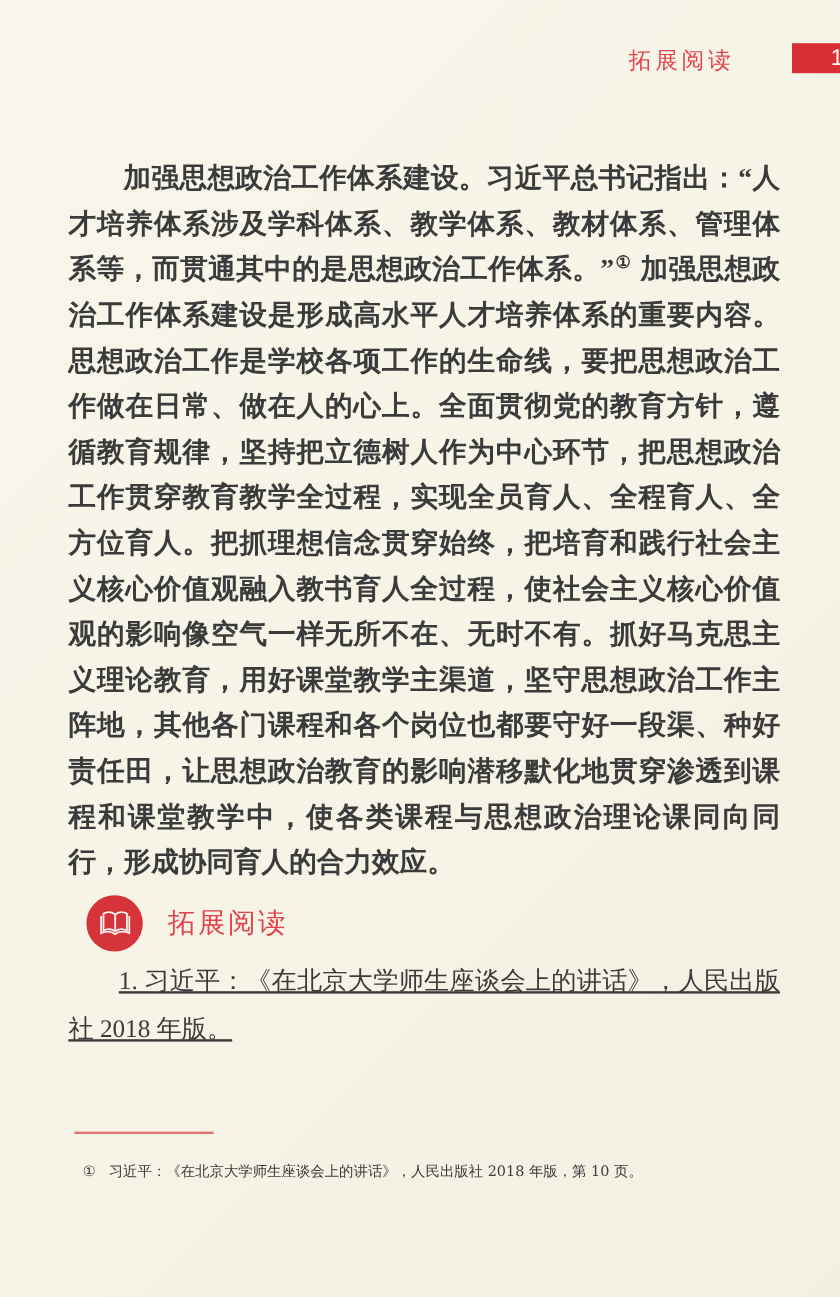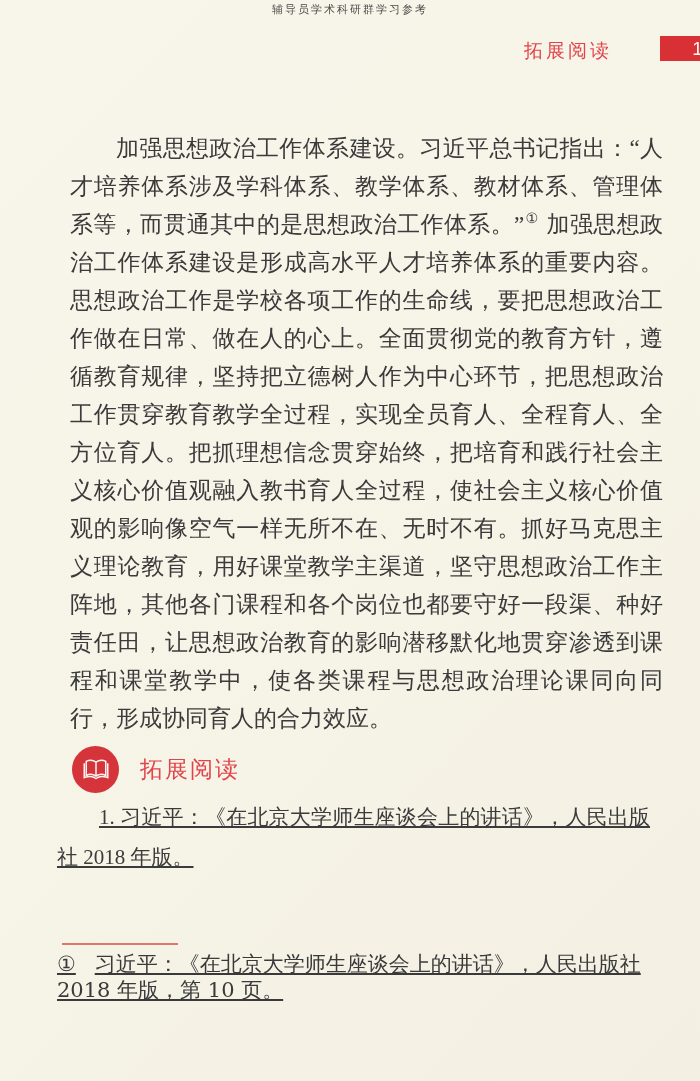--- a/index.html
+++ b/index.html
@@ -32,24 +32,25 @@
     background:#d93036;
     display:flex;align-items:center;justify-content:flex-end;
     box-sizing:border-box;padding-right:8px;
   }
   .page-num-box .num{
     color:#fdf6f2;font-size:19px;line-height:1;
     font-family:"Liberation Sans","DejaVu Sans",sans-serif;
   }
   
   .body-text{
-    position:absolute;left:70px;top:107px;width:593px;
+    position:absolute;left:57px;top:107px;width:593px;
     font-size:23px;line-height:38px;color:#3b3b3b;
     text-align:justify;
     text-indent:2em;
+    font-weight:bold;
   }
   .fn-ref{
     font-size:0.62em;
     vertical-align:super;
     line-height:0;
     margin:0 0.12em 0 0.06em;
   }
   
   .reading-header{
     position:absolute;left:72px;top:746px;height:47px;
@@ -74,33 +75,31 @@
     margin:0;
     font-size:21px;line-height:40px;color:#3b3b3b;
     text-align:justify;text-indent:2em;text-decoration:underline;
   }
   
   .footnote-rule{
     position:absolute;left:62px;top:943px;width:116px;height:2px;
     background:#e0766d;
   }
   .footnote{
-    position:absolute;left:57px;top:951px;width:600px;margin:0;
-    font-size:21px;line-height:26px;color:#3a3a3a;
+    position:absolute;left:57px;top:951px;width:600px;margin:12px;
+    font-size:12px;line-height:26px;color:#3a3a3a;
     font-family:"DejaVu Serif","Liberation Serif",serif;
-    text-decoration:underline;
   }
   .fn-marker{margin-right:0.9em;}
 </style>
 </head>
 <body>
 
 <div class="page">
 
-  <div class="watermark">辅导员学术科研群学习参考</div>
 
   <div class="running-head">拓展阅读</div>
   <div class="page-num-box">
     <span class="num">129</span>
   </div>
 
   <p class="body-text"><span>加强思想政治工作体系建设。习近平总书记指出：“人才培养体系涉及学科体系、教学体系、教材体系、管理体系等，而贯通其中的是思想政治工作体系。”</span><sup class="fn-ref">①</sup> <span>加强思想政治工作体系建设是形成高水平人才培养体系的重要内容。思想政治工作是学校各项工作的生命线，要把思想政治工作做在日常、做在人的心上。全面贯彻党的教育方针，遵循教育规律，坚持把立德树人作为中心环节，把思想政治工作贯穿教育教学全过程，实现全员育人、全程育人、全方位育人。把抓理想信念贯穿始终，把培育和践行社会主义核心价值观融入教书育人全过程，使社会主义核心价值观的影响像空气一样无所不在、无时不有。抓好马克思主义理论教育，用好课堂教学主渠道，坚守思想政治工作主阵地，其他各门课程和各个岗位也都要守好一段渠、种好责任田，让思想政治教育的影响潜移默化地贯穿渗透到课程和课堂教学中，使各类课程与思想政治理论课同向同行，形成协同育人的合力效应。</span></p>
 
   <div class="reading-header">
     <span class="book-badge">

